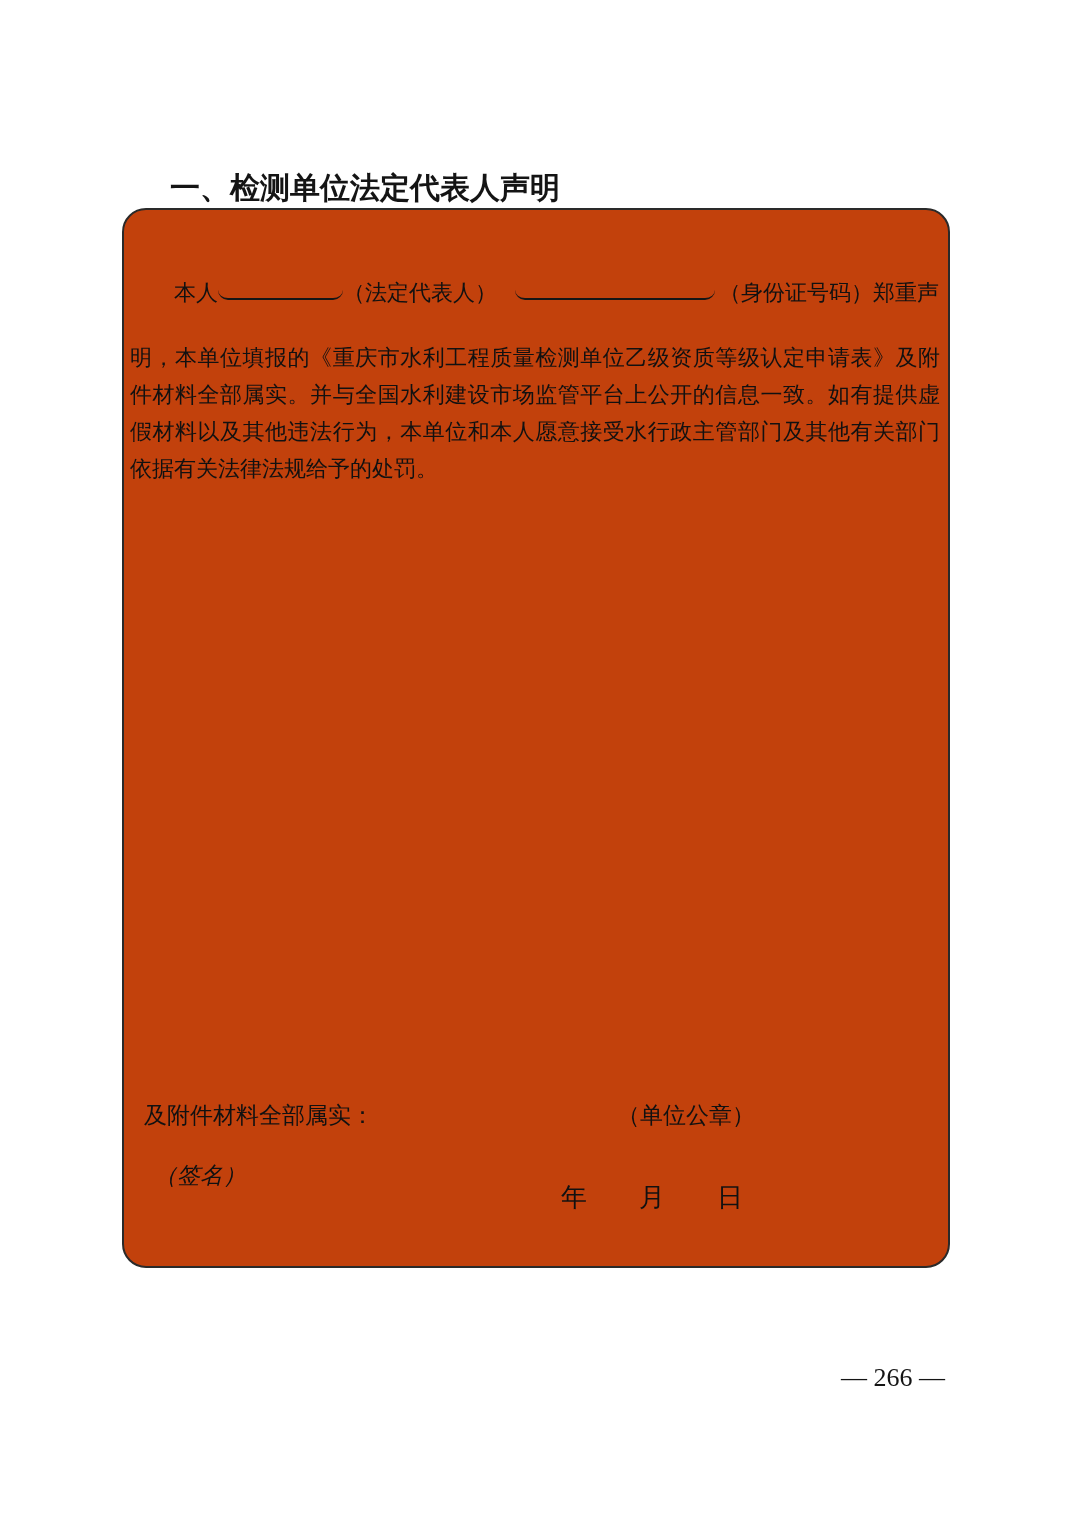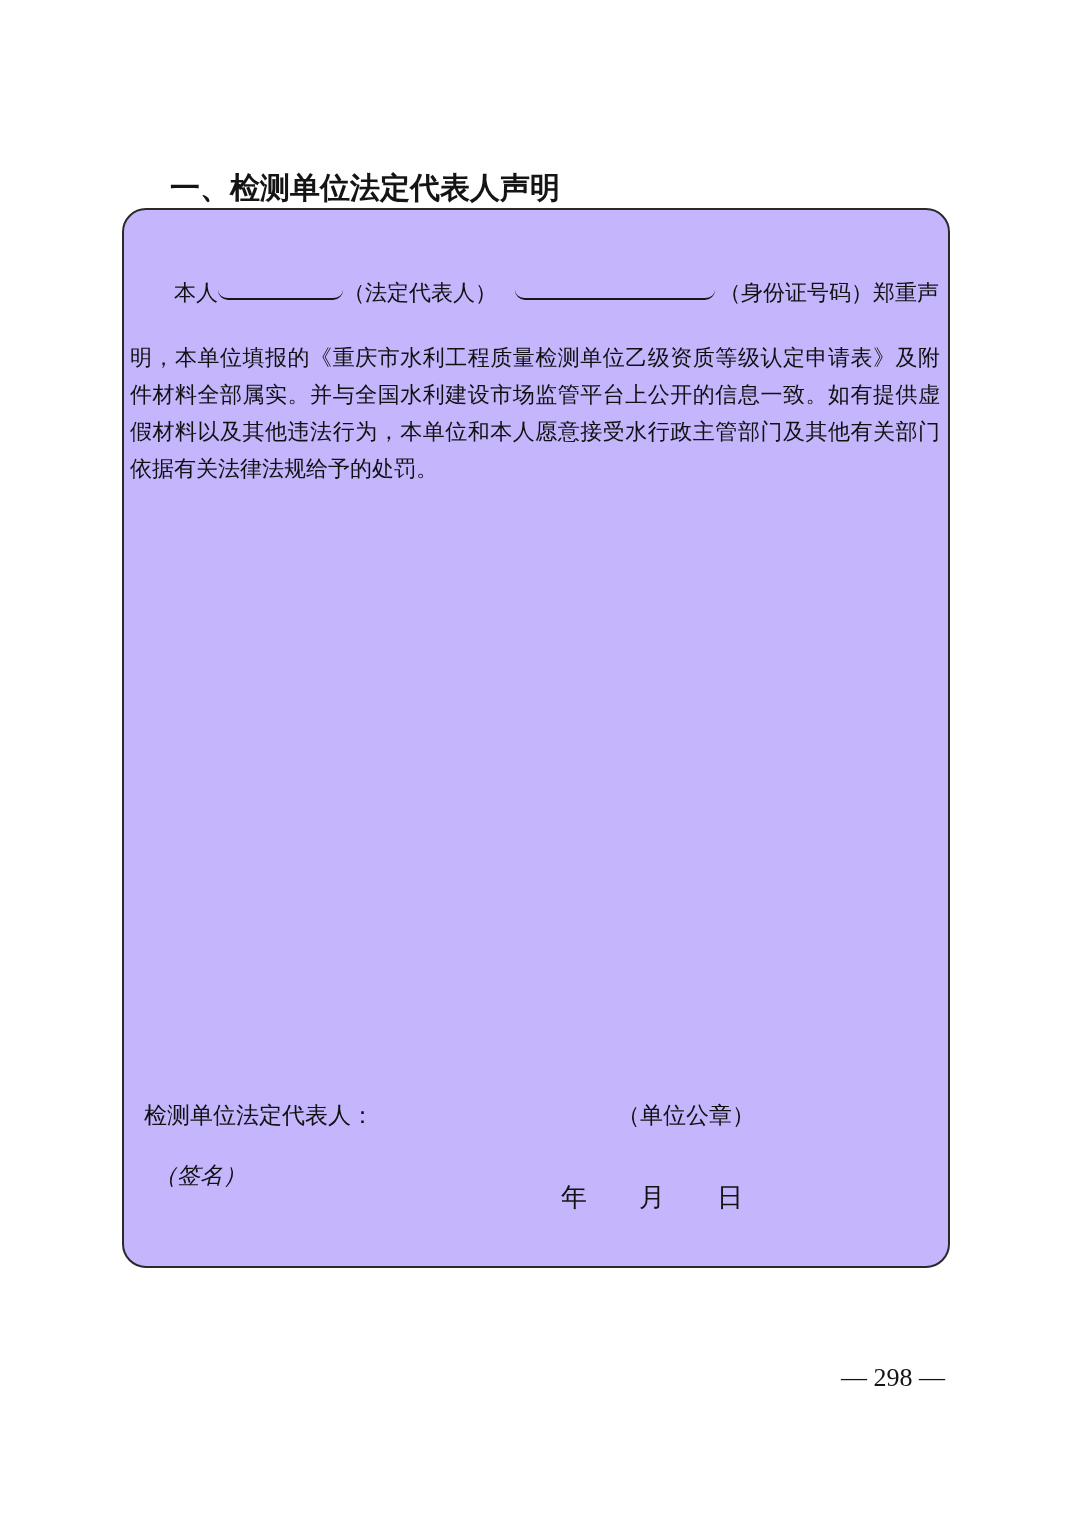--- a/index.html
+++ b/index.html
@@ -23,21 +23,21 @@
     color: #141414;
     white-space: nowrap;
   }
   .declaration-box {
     position: absolute;
     left: 122px;
     top: 208px;
     width: 828px;
     height: 1060px;
     border: 2px solid #2a2a2a;
-    background: #c4b5fd;
+    background: #c2410c;
   }
   .box-content {
     padding: 64px 8px 0 6px;
     font-size: 22px;
     line-height: 37px;
     color: #111111;
   }
   .line1 {
     white-space: nowrap;
   }
@@ -82,25 +82,25 @@
   <div class="declaration-box">
 
     <div class="box-content">
 
       <p class="line1"><span class="indent2em"></span><span>本人</span><span class="blank blank-name"></span><span>（法定代表人）</span><span class="blank blank-id"></span><span>（身份证号码）郑重声</span></p>
 
       <p class="para">明，本单位填报的《重庆市水利工程质量检测单位乙级资质等级认定申请表》及附件材料全部属实。并与全国水利建设市场监管平台上公开的信息一致。如有提供虚假材料以及其他违法行为，本单位和本人愿意接受水行政主管部门及其他有关部门依据有关法律法规给予的处罚。</p>
 
     </div>
 
-    <div class="sig-rep">检测单位法定代表人：</div>
+    <div class="sig-rep">及附件材料全部属实：</div>
 
     <div class="sig-seal">（单位公章）</div>
 
     <div class="sig-sign">（签名）</div>
 
     <div class="sig-date">年　　月　　日</div>
 
   </div>
 
-  <div class="page-number">— 298 —</div>
+  <div class="page-number">— 266 —</div>
 
 </div>
 
 </body></html>

